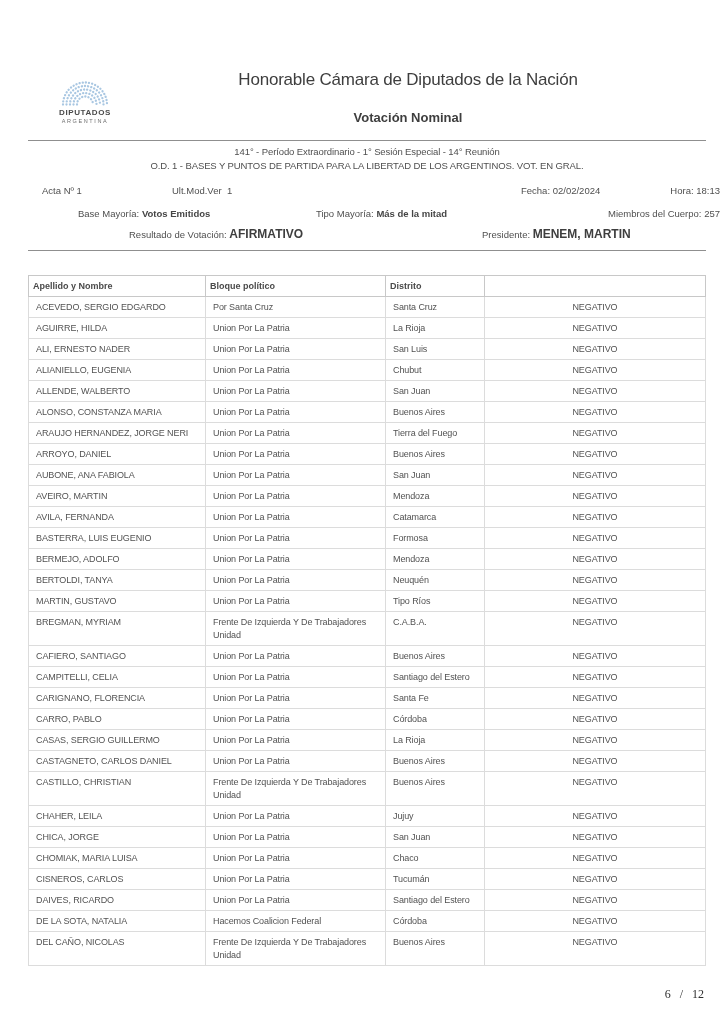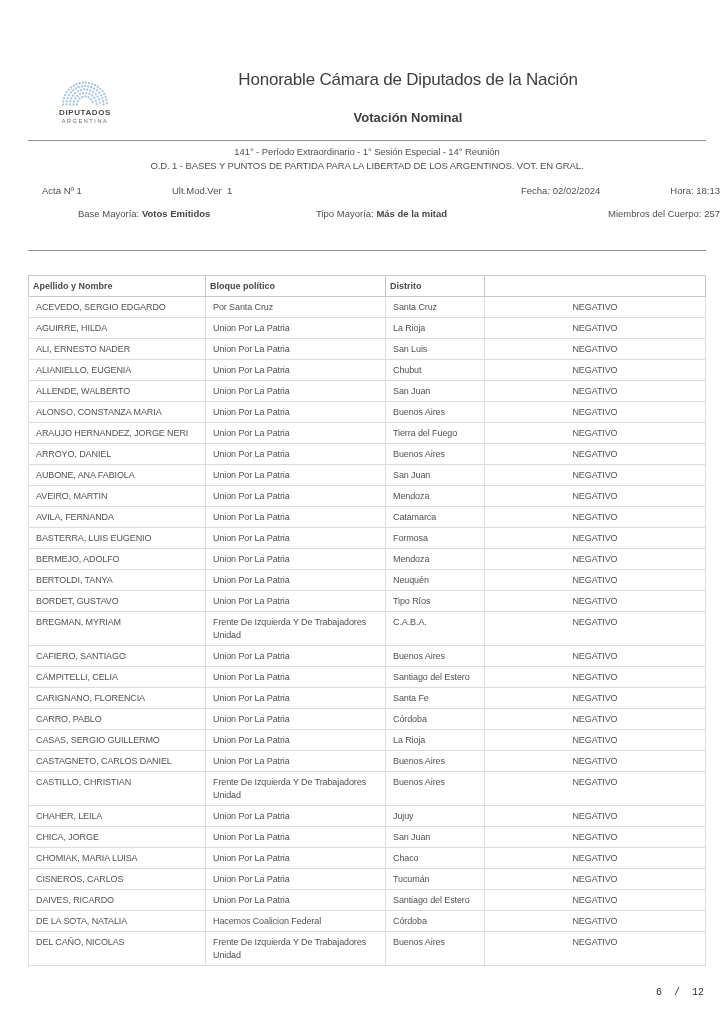--- a/index.html
+++ b/index.html
@@ -59,21 +59,21 @@
   }
   .vote-table td {
     border:1px solid #dcdcdc; font-size:9px; color:#525252;
     padding:4px 7px 3px; line-height:13px; vertical-align:top; letter-spacing:-0.1px;
   }
   .vote-table td:nth-child(1), .vote-table td:nth-child(3) { white-space:nowrap; overflow:hidden; }
   .vote-table td:nth-child(4) { text-align:center; }
 
   .footer {
     position:absolute; top:987px; right:20px;
-    font-family:Liberation Mono, monospace; font-size:10px; color:#2e2e2e; word-spacing:6px;
+    font-family:Liberation Serif, serif; font-size:12px; color:#2e2e2e; word-spacing:6px;
   }
 </style>
 </head>
 <body>
 
 <div class="page">
 
   <div class="logo">
     <svg width="58" height="30" viewBox="0 0 58 30">
       <g fill="none" stroke="#a9c7e2" stroke-width="2.3" stroke-linecap="round" stroke-dasharray="0.1 3.1">
@@ -104,20 +104,24 @@
     <span class="slot fecha"><span>Fecha:</span> <span>02/02/2024</span></span>
     <span class="slot hora"><span>Hora:</span> <span>18:13</span></span>
   </div>
 
   <div class="metarow mrow2">
     <span class="slot base"><span>Base Mayoría:</span> <span class="val">Votos Emitidos</span></span>
     <span class="slot tipo"><span>Tipo Mayoría:</span> <span class="val">Más de la mitad</span></span>
     <span class="slot miembros"><span>Miembros del Cuerpo:</span> <span>257</span></span>
   </div>
 
+  <div class="metarow mrow3">
+    <span class="slot resultado"><span>Resultado de Votación:</span> <span class="bigval">AFIRMATIVO</span></span>
+    <span class="slot presidente"><span>Presidente:</span> <span class="bigval">MENEM, MARTIN</span></span>
+  </div>
 
   <div class="hr hr2"></div>
 
   <table class="vote-table">
     <colgroup>
         <col class="c1">
         <col class="c2">
         <col class="c3">
         <col class="c4">
       </colgroup>
@@ -208,21 +212,21 @@
           <td>Mendoza</td>
           <td>NEGATIVO</td>
         </tr>
         <tr>
           <td>BERTOLDI, TANYA</td>
           <td>Union Por La Patria</td>
           <td>Neuquén</td>
           <td>NEGATIVO</td>
         </tr>
         <tr>
-          <td>BORDET, GUSTAVO</td>
+          <td>MARTIN, GUSTAVO</td>
           <td>Union Por La Patria</td>
           <td>Tipo Ríos</td>
           <td>NEGATIVO</td>
         </tr>
         <tr>
           <td>BREGMAN, MYRIAM</td>
           <td>Frente De Izquierda Y De Trabajadores Unidad</td>
           <td>C.A.B.A.</td>
           <td>NEGATIVO</td>
         </tr>

